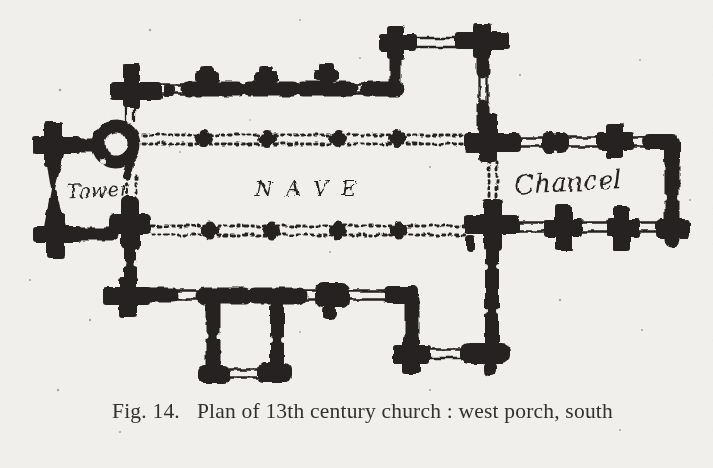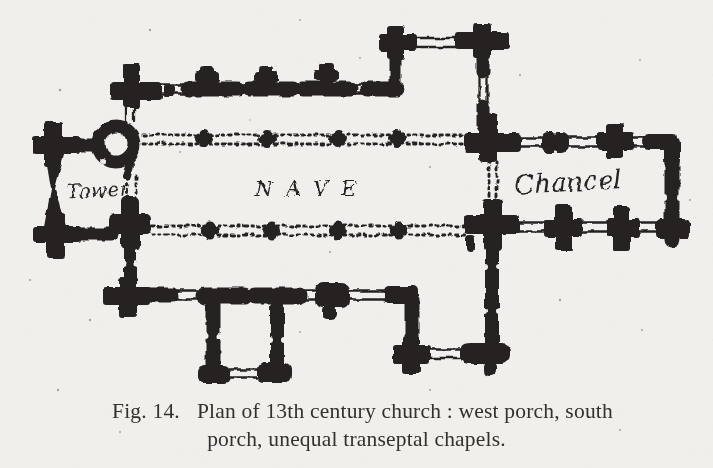--- a/index.html
+++ b/index.html
@@ -264,16 +264,15 @@
       <text class="plan-label label-nave" x="312" y="196" text-anchor="middle">NAVE</text>
       <text class="plan-label label-chancel" x="568" y="191" text-anchor="middle" transform="rotate(-3 568 185)">Chancel</text>
     </g>
   </svg>
 
   <div class="caption">
     <div class="cap-line1">
       <span>Fig. 14.</span>
       <span>Plan of 13th century church :  west porch, south</span>
     </div>
-    <div class="cap-line2">porch, unequal transeptal chapels.</div>
   </div>
 
 </div>
 
 </body></html>

